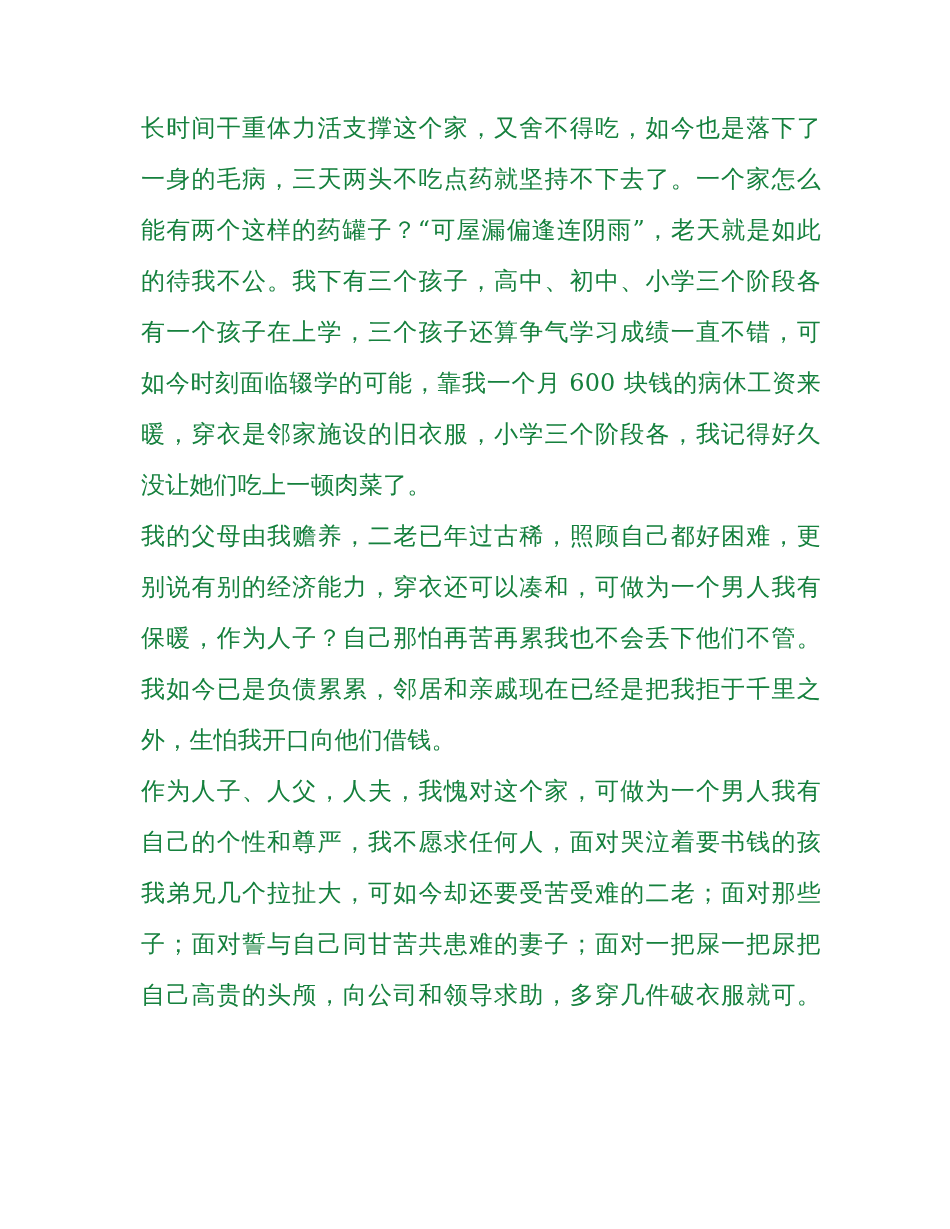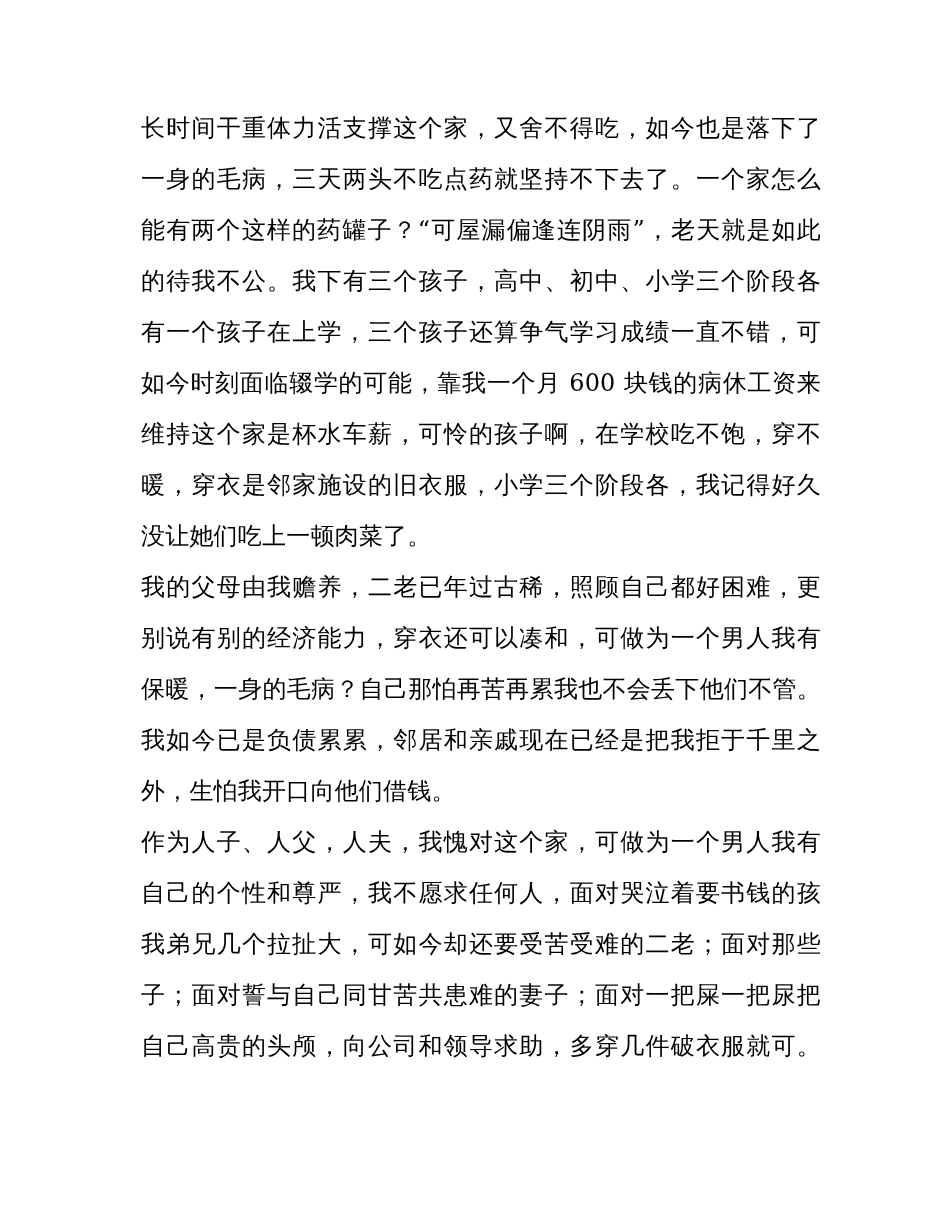--- a/index.html
+++ b/index.html
@@ -22,21 +22,21 @@
       background: #ffffff;
     }
     .content {
       position: absolute;
       left: 141px;
       top: 103px;
       width: 680px;
       font-family: "DejaVu Serif", "Liberation Serif", serif;
       font-size: 24px;
       line-height: 51px;
-      color: #000000;
+      color: #15803d;
     }
     .line {
       display: block;
       white-space: nowrap;
       height: 51px;
       letter-spacing: 0.2px;
     }
     .line.just {
       text-align-last: justify;
       text-align: justify;
@@ -48,29 +48,28 @@
 <div class="page">
   <div class="content">
 
     <div>
       <span class="line just">长时间干重体力活支撑这个家，又舍不得吃，如今也是落下了</span>
       <span class="line just">一身的毛病，三天两头不吃点药就坚持不下去了。一个家怎么</span>
       <span class="line just">能有两个这样的药罐子？“可屋漏偏逢连阴雨”，老天就是如此</span>
       <span class="line just">的待我不公。我下有三个孩子，高中、初中、小学三个阶段各</span>
       <span class="line just">有一个孩子在上学，三个孩子还算争气学习成绩一直不错，可</span>
       <span class="line just">如今时刻面临辍学的可能，靠我一个月 600 块钱的病休工资来</span>
-      <span class="line just">维持这个家是杯水车薪，可怜的孩子啊，在学校吃不饱，穿不</span>
       <span class="line just">暖，穿衣是邻家施设的旧衣服，小学三个阶段各，我记得好久</span>
       <span class="line">没让她们吃上一顿肉菜了。</span>
     </div>
 
     <div>
       <span class="line just">我的父母由我赡养，二老已年过古稀，照顾自己都好困难，更</span>
       <span class="line just">别说有别的经济能力，穿衣还可以凑和，可做为一个男人我有</span>
-      <span class="line just">保暖，一身的毛病？自己那怕再苦再累我也不会丢下他们不管。</span>
+      <span class="line just">保暖，作为人子？自己那怕再苦再累我也不会丢下他们不管。</span>
     </div>
 
     <div>
       <span class="line just">我如今已是负债累累，邻居和亲戚现在已经是把我拒于千里之</span>
       <span class="line">外，生怕我开口向他们借钱。</span>
     </div>
 
     <div>
       <span class="line just">作为人子、人父，人夫，我愧对这个家，可做为一个男人我有</span>
       <span class="line just">自己的个性和尊严，我不愿求任何人，面对哭泣着要书钱的孩</span>

